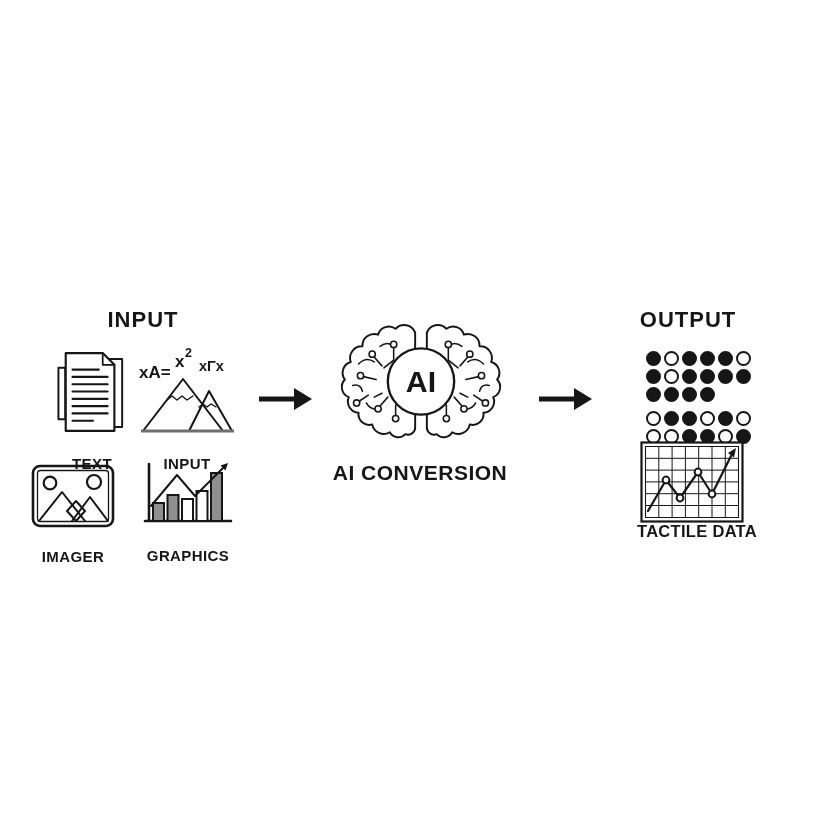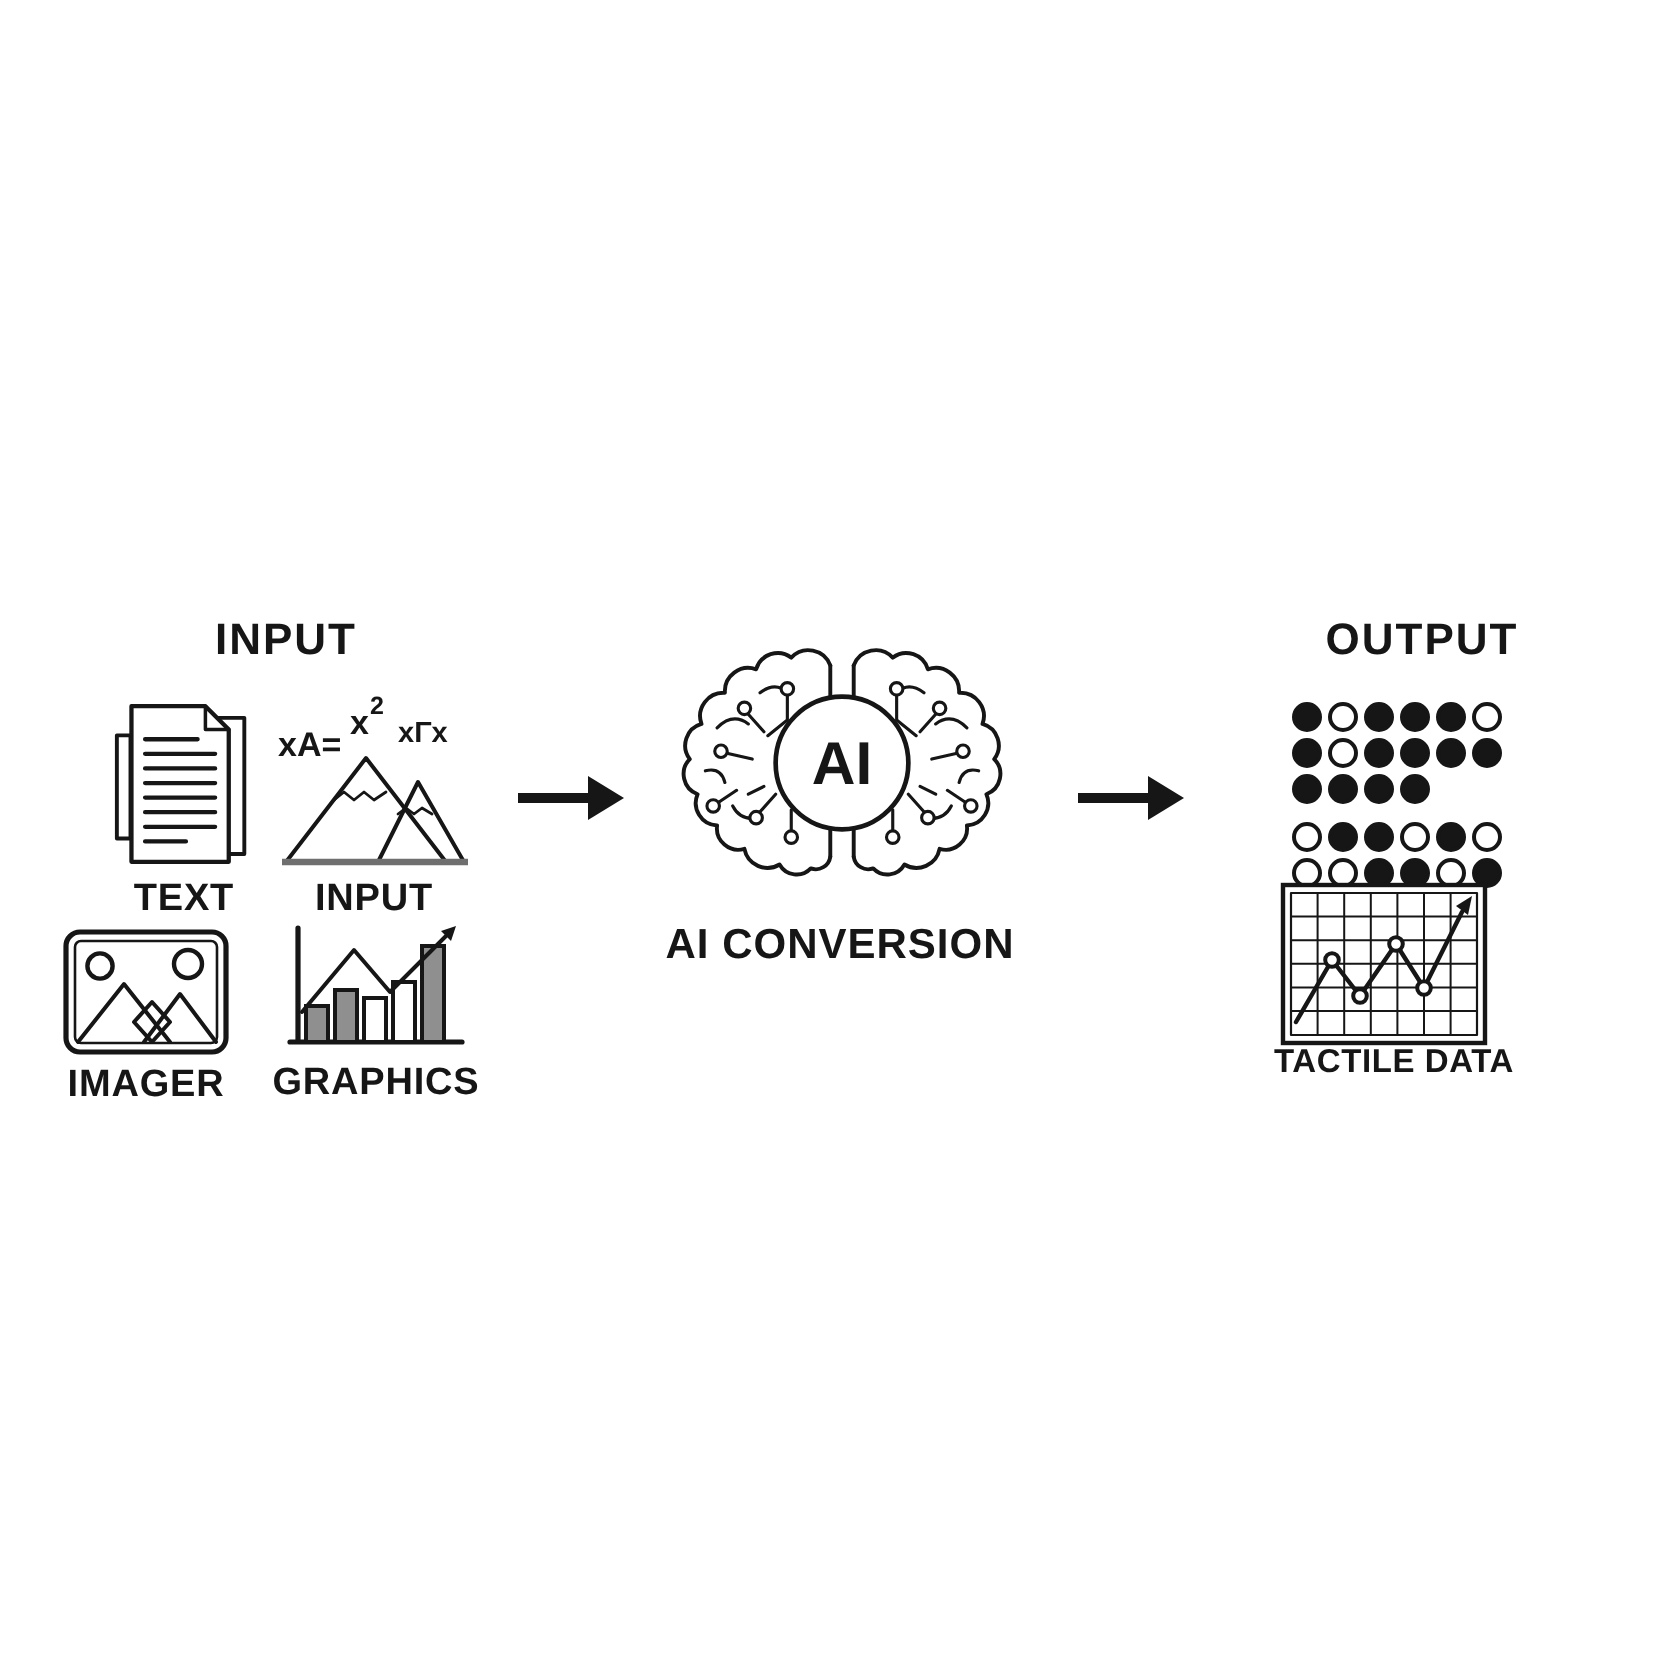--- a/index.html
+++ b/index.html
@@ -4,22 +4,22 @@
 <style>
   :root{ --ink:#161616; --gray:#8f8f8f; --base-gray:#6f6f6f; --bg:#ffffff; }
   *{ margin:0; padding:0; box-sizing:border-box; }
   html,body{ width:828px; height:828px; background:var(--bg); overflow:hidden;
              font-family:"Liberation Sans", sans-serif; color:var(--ink); }
   .stage{ position:absolute; inset:0; width:708px; height:828px; }
   section{ display:contents; }
   figure{ position:absolute; display:flex; flex-direction:column; align-items:center; }
   .title{ position:absolute; font-size:22px; font-weight:700; letter-spacing:1px; text-align:center; }
   .t-input{ left:40px; top:307px; width:206px; }
-  .t-output{ left:608px; top:307px; width:206px; }
-  .lbl{ font-size:19px; font-weight:600; letter-spacing:.4px; text-align:center; margin-top:4px; white-space:nowrap; }
+  .t-output{ left:585px; top:307px; width:206px; }
+  .lbl{ font-size:15px; font-weight:600; letter-spacing:.4px; text-align:center; margin-top:20px; white-space:nowrap; }
   .c-text{ left:46px; top:349px; width:92px; }
   .c-stem{ left:134px; top:341px; width:106px; }
   .c-imager{ left:24px; top:464px; width:98px; }
   .c-graphics{ left:139px; top:459px; width:98px; }
   svg{ display:block; }
   .arrow{ position:absolute; width:58px; height:28px; }
   .a1{ left:256px; top:385px; }
   .a2{ left:536px; top:385px; }
   .brain{ position:absolute; left:333px; top:321px; width:176px; height:121px; }
   .conv{ position:absolute; left:310px; top:461px; width:220px; text-align:center;

